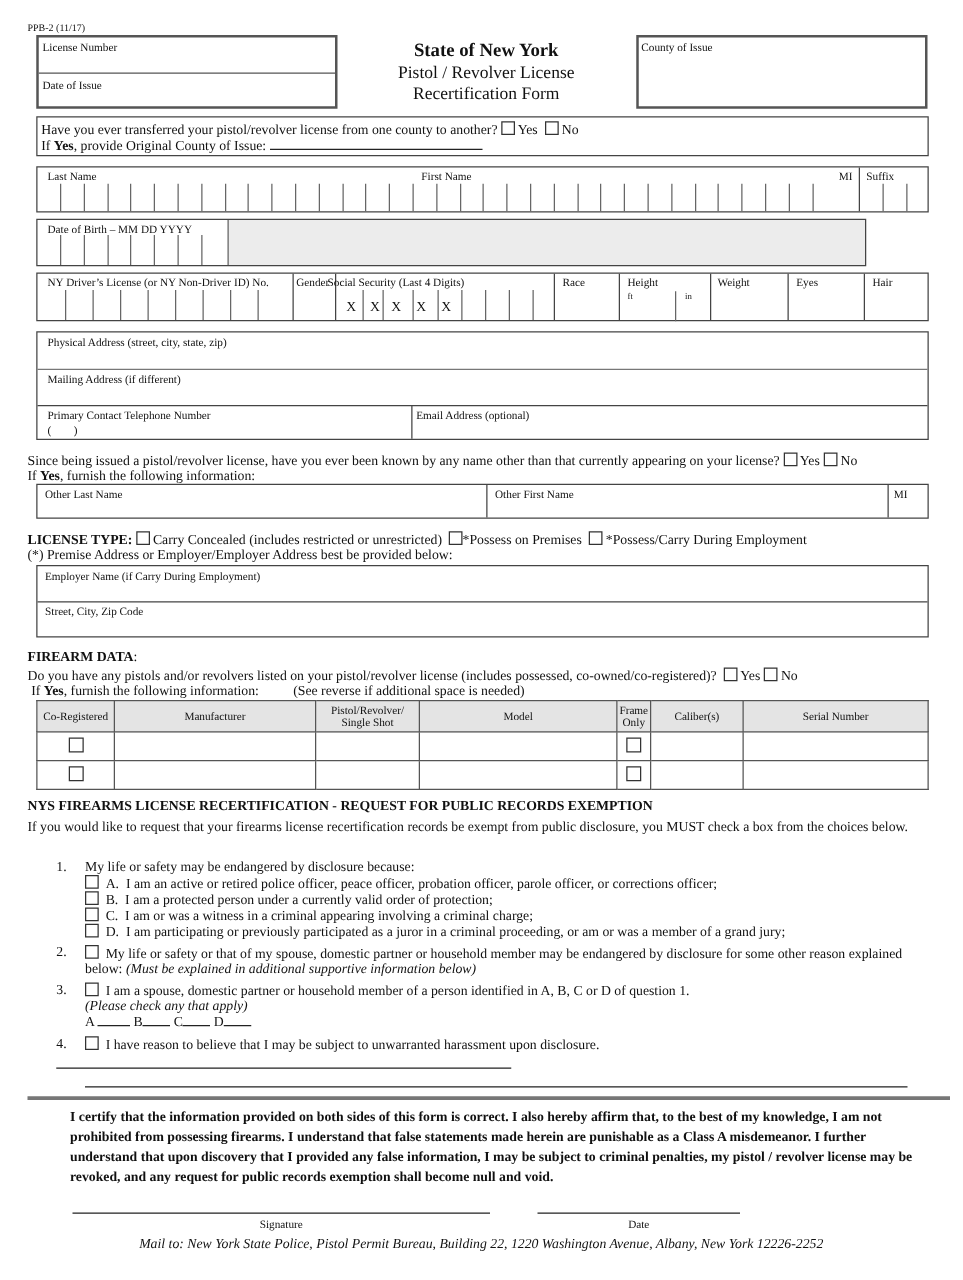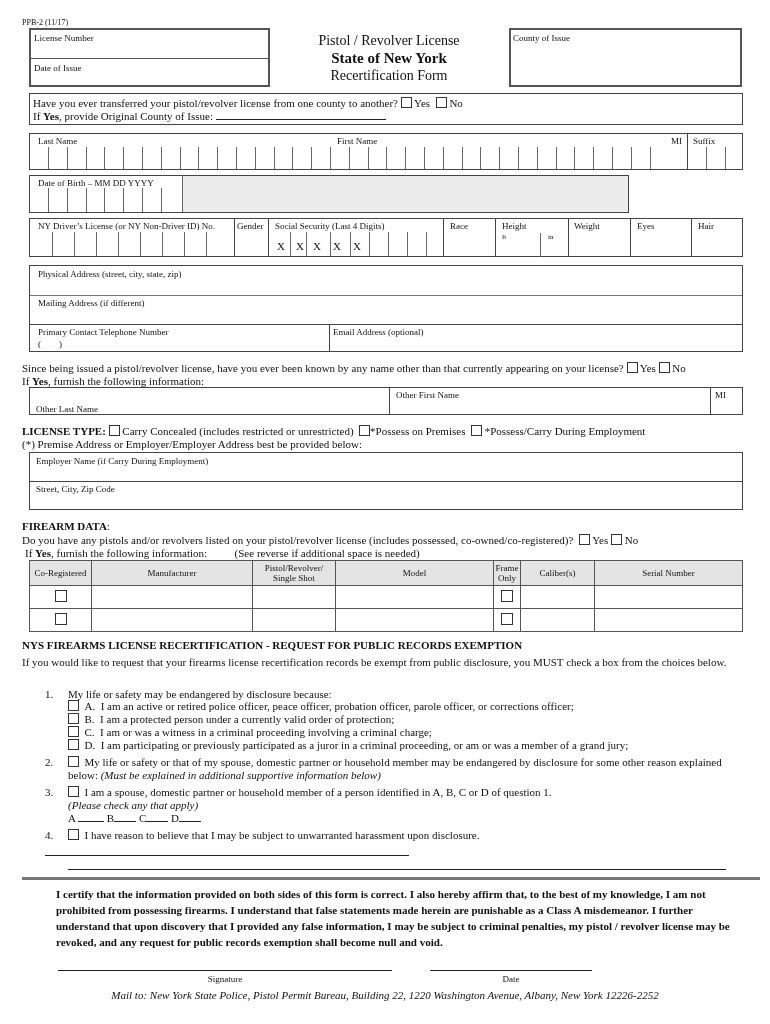--- a/index.html
+++ b/index.html
@@ -31,22 +31,22 @@
 
 <div class="abs dbox" style="left:29px;top:28px;width:241px;height:59px;">
   <div class="abs lbl" style="left:3px;top:3px;width:60px;">License Number</div>
   <div class="abs" style="left:0;right:0;top:28px;height:1px;background:#555;"></div>
   <div class="abs lbl" style="left:3px;top:33px;width:50px;">Date of Issue</div>
   <input class="abs" style="left: 60px; top: 4px; width: 175px; height: 20px; border: none; background: transparent;">
   <input class="abs" style="left: 60px; top: 33px; width: 175px; height: 20px; border: none; background: transparent;">
 </div>
 
 <div class="abs" style="left:270px;top:32px;width:238px;text-align:center;">
+  <div style="font-size:15px;font-weight:bold;line-height:18px;">State of New York</div>
   <div style="font-size:14px;line-height:17px;">Pistol / Revolver License</div>
-  <div style="font-size:15px;font-weight:bold;line-height:18px;">State of New York</div>
   <div style="font-size:14px;line-height:17px;">Recertification Form</div>
 </div>
 
 <div class="abs dbox" style="left:509px;top:28px;width:233px;height:59px;">
   <div class="abs lbl" style="left:2px;top:3px;width:60px;">County of Issue</div>
 </div>
 
 <div class="abs box" style="left:29px;top:93px;width:714px;height:32px;">
   <div class="abs txt" style="left:3px;top:3px;white-space:nowrap;">
     <span>Have you ever transferred your pistol/revolver license from one county to another?</span>
@@ -99,40 +99,40 @@
       <div class="cell-tick" style="left: 544.4px; height: 22px;"></div>
       <div class="cell-tick" style="left: 563.2px; height: 22px;"></div>
       <div class="cell-tick" style="left: 582px; height: 22px;"></div>
       <div class="cell-tick" style="left: 600.8px; height: 22px;"></div>
       <div class="cell-tick" style="left: 619.6px; height: 22px;"></div>
       <div class="cell-tick" style="left: 676px; height: 22px;"></div>
       <div class="cell-tick" style="left: 695px; height: 22px;"></div>
     </div>
 </div>
 
-<div class="abs box" style="left:29px;top:175px;width:600px;height:38px;">
+<div class="abs box" style="left:29px;top:175px;width:664px;height:38px;">
   <div class="abs lbl" style="left:8px;top:2px;">Date of Birth – MM DD YYYY</div>
   <div class="abs" style="left:152px;top:0;right:0;bottom:0;background:#ececec;border-left:1px solid #666;"></div>
   <div id="dob-ticks">
       <div class="cell-tick" style="left: 18px; height: 24px;"></div>
       <div class="cell-tick" style="left: 36.8px; height: 24px;"></div>
       <div class="cell-tick" style="left: 55.6px; height: 24px;"></div>
       <div class="cell-tick" style="left: 74.4px; height: 24px;"></div>
       <div class="cell-tick" style="left: 93.2px; height: 24px;"></div>
       <div class="cell-tick" style="left: 112px; height: 24px;"></div>
       <div class="cell-tick" style="left: 130.8px; height: 24px;"></div>
     </div>
 </div>
 
 <div class="abs box" style="left:29px;top:218px;width:714px;height:39px;">
   <div class="abs lbl" style="left:8px;top:2px;white-space:nowrap;">NY Driver’s License (or NY Non-Driver ID) No.</div>
   <div class="vline" style="left:204px;"></div>
   <div class="abs lbl" style="left:207px;top:2px;">Gender</div>
   <div class="vline" style="left:238px;"></div>
-  <div class="abs lbl" style="left:245px;top:2px;white-space:nowrap;">Social Security (Last 4 Digits)</div>
+  <div class="abs lbl" style="left:232px;top:2px;white-space:nowrap;">Social Security (Last 4 Digits)</div>
   <div class="abs" style="left:245px;top:19px;width:200px;height:19px;">
     <span class="abs lbl" style="left:2px;top:3px;font-size:11px;">X</span>
     <span class="abs lbl" style="left:21px;top:3px;font-size:11px;">X</span>
     <span class="abs lbl" style="left:38px;top:3px;font-size:11px;">X</span>
     <span class="abs lbl" style="left:58px;top:3px;font-size:11px;">X</span>
     <span class="abs lbl" style="left:78px;top:3px;font-size:11px;">X</span>
   </div>
   <div class="vline" style="left:413px;"></div>
   <div class="abs lbl" style="left:420px;top:2px;">Race</div>
   <div class="vline" style="left:465px;"></div>
@@ -184,21 +184,21 @@
   <span>Since being issued a pistol/revolver license, have you ever been known by any name other than that currently appearing on your license?</span>
   <span class="cb"></span>
   <span>Yes</span>
   <span class="cb"></span>
   <span>No</span>
 </div>
 <div class="abs txt" style="left:22px;top:375px;">
   <span>If </span><b>Yes</b><span>, furnish the following information:</span>
 </div>
 <div class="abs box" style="left:29px;top:387px;width:714px;height:28px;">
-  <div class="abs lbl" style="left:6px;top:16px;text-align:center;">Other Last Name</div>
+  <div class="abs lbl" style="left:6px;top:2px;text-align:center;">Other Last Name</div>
   <input class="abs" style="left: 4px; top: 13px; width: 350px; height: 13px; border: none; background: transparent;">
   <div class="vline" style="left:359px;"></div>
   <div class="abs lbl" style="left:366px;top:2px;">Other First Name</div>
   <input class="abs" style="left: 364px; top: 13px; width: 310px; height: 13px; border: none; background: transparent;">
   <div class="vline" style="left:680px;"></div>
   <div class="abs lbl" style="left:685px;top:2px;">MI</div>
 </div>
 
 <div class="abs txt" style="left:22px;top:425px;white-space:nowrap;">
   <b>LICENSE TYPE:</b>
@@ -279,21 +279,21 @@
 <div class="abs txt" style="left:45px;top:688px;">1.</div>
 <div class="abs txt" style="left:68px;top:688px;">My life or safety may be endangered by disclosure because:</div>
 
 <div class="abs txt" style="left:68px;top:700px;white-space:nowrap;">
   <span class="cb"></span>&nbsp;&nbsp;<span>A.</span>&nbsp;&nbsp;<span>I am an active or retired police officer, peace officer, probation officer, parole officer, or corrections officer;</span>
 </div>
 <div class="abs txt" style="left:68px;top:713px;white-space:nowrap;">
   <span class="cb"></span>&nbsp;&nbsp;<span>B.</span>&nbsp;&nbsp;<span>I am a protected person under a currently valid order of protection;</span>
 </div>
 <div class="abs txt" style="left:68px;top:726px;white-space:nowrap;">
-  <span class="cb"></span>&nbsp;&nbsp;<span>C.</span>&nbsp;&nbsp;<span>I am or was a witness in a criminal proceeding involving a criminal charge;</span>
+  <span class="cb"></span>&nbsp;&nbsp;<span>C.</span>&nbsp;&nbsp;<span>I am or was a witness in a criminal appearing involving a criminal charge;</span>
 </div>
 <div class="abs txt" style="left:68px;top:739px;white-space:nowrap;">
   <span class="cb"></span>&nbsp;&nbsp;<span>D.</span>&nbsp;&nbsp;<span>I am participating or previously participated as a juror in a criminal proceeding, or am or was a member of a grand jury;</span>
 </div>
 
 <div class="abs txt" style="left:45px;top:756px;">2.</div>
 <div class="abs txt" style="left:68px;top:756px;white-space:nowrap;">
   <span class="cb"></span>&nbsp;&nbsp;<span>My life or safety or that of my spouse, domestic partner or household member may be endangered by disclosure for some other reason explained</span>
 </div>
 <div class="abs txt" style="left:68px;top:769px;white-space:nowrap;">

